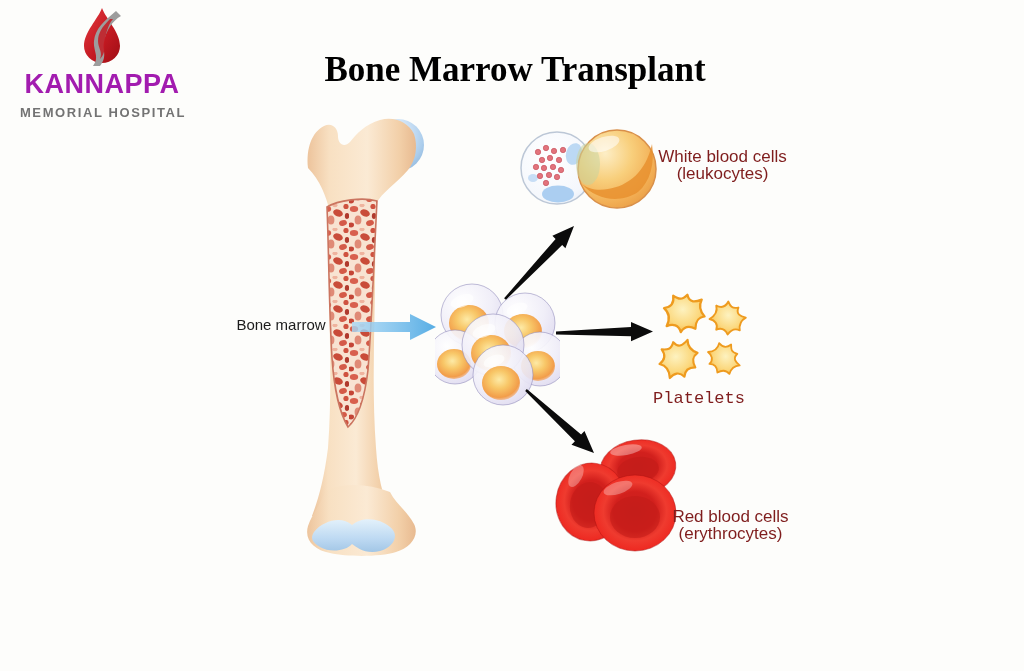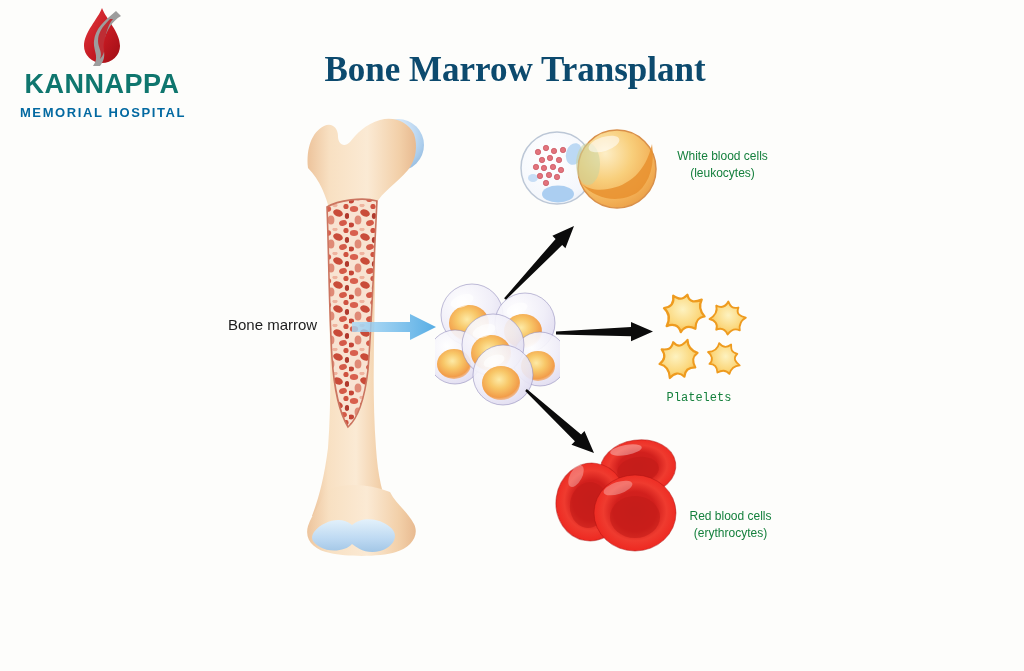--- a/index.html
+++ b/index.html
@@ -1,29 +1,29 @@
 <!DOCTYPE html>
 <html><head>
 <meta charset="utf-8">
 <style>
   html,body{margin:0;padding:0;}
   body{width:1024px;height:671px;position:relative;background:#fdfdfb;overflow:hidden;
        font-family:"Liberation Sans", sans-serif;}
   .abs{position:absolute;}
   
   .brand-name{left:16px;top:69px;width:172px;text-align:center;font-size:27px;font-weight:bold;
-              letter-spacing:.5px;color:#0f766e;}
+              letter-spacing:.5px;color:#a21caf;}
   .brand-tagline{left:18px;top:105px;width:170px;text-align:center;font-size:13px;font-weight:bold;
-                 letter-spacing:1.6px;color:#0369a1;}
+                 letter-spacing:1.6px;color:#737373;}
   
   .page-title{left:240px;top:50px;width:550px;text-align:center;
-              font-family:"Liberation Serif", serif;font-weight:bold;font-size:35px;color:#0c4a6e;}
+              font-family:"Liberation Serif", serif;font-weight:bold;font-size:35px;color:#000000;}
   
-  .cell-label{color:#15803d;font-size:12px;line-height:17px;text-align:center;}
-  .bone-label{left:228px;top:316px;width:106px;text-align:left;font-size:15px;color:#1c1c1c;}
+  .cell-label{color:#7f1d1d;font-size:17px;line-height:17px;text-align:center;}
+  .bone-label{left:228px;top:316px;width:106px;text-align:center;font-size:15px;color:#1c1c1c;}
   .lbl-wbc{left:650px;top:148px;width:145px;}
   .lbl-platelets{left:649px;top:390px;width:100px;font-family:Liberation Mono, monospace;}
   .lbl-rbc{left:658px;top:508px;width:145px;}
   svg{display:block;}
 </style>
 </head>
 <body>
 
 <div class="abs" style="left:0;top:0;width:210px;height:135px;">
   <svg class="abs" style="left:80px;top:7px;" width="44" height="60" viewBox="0 0 44 60">

